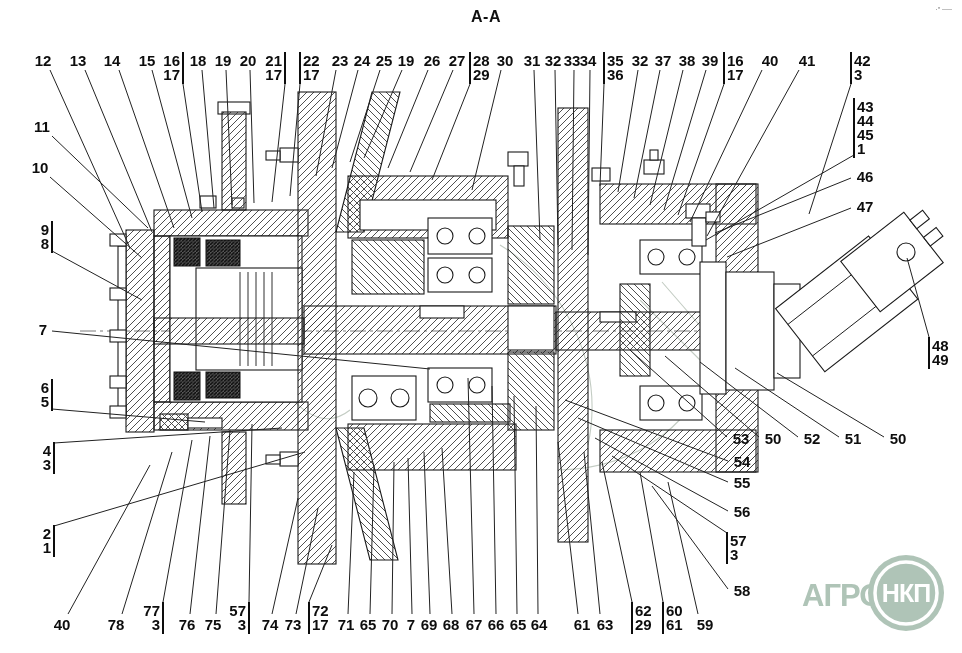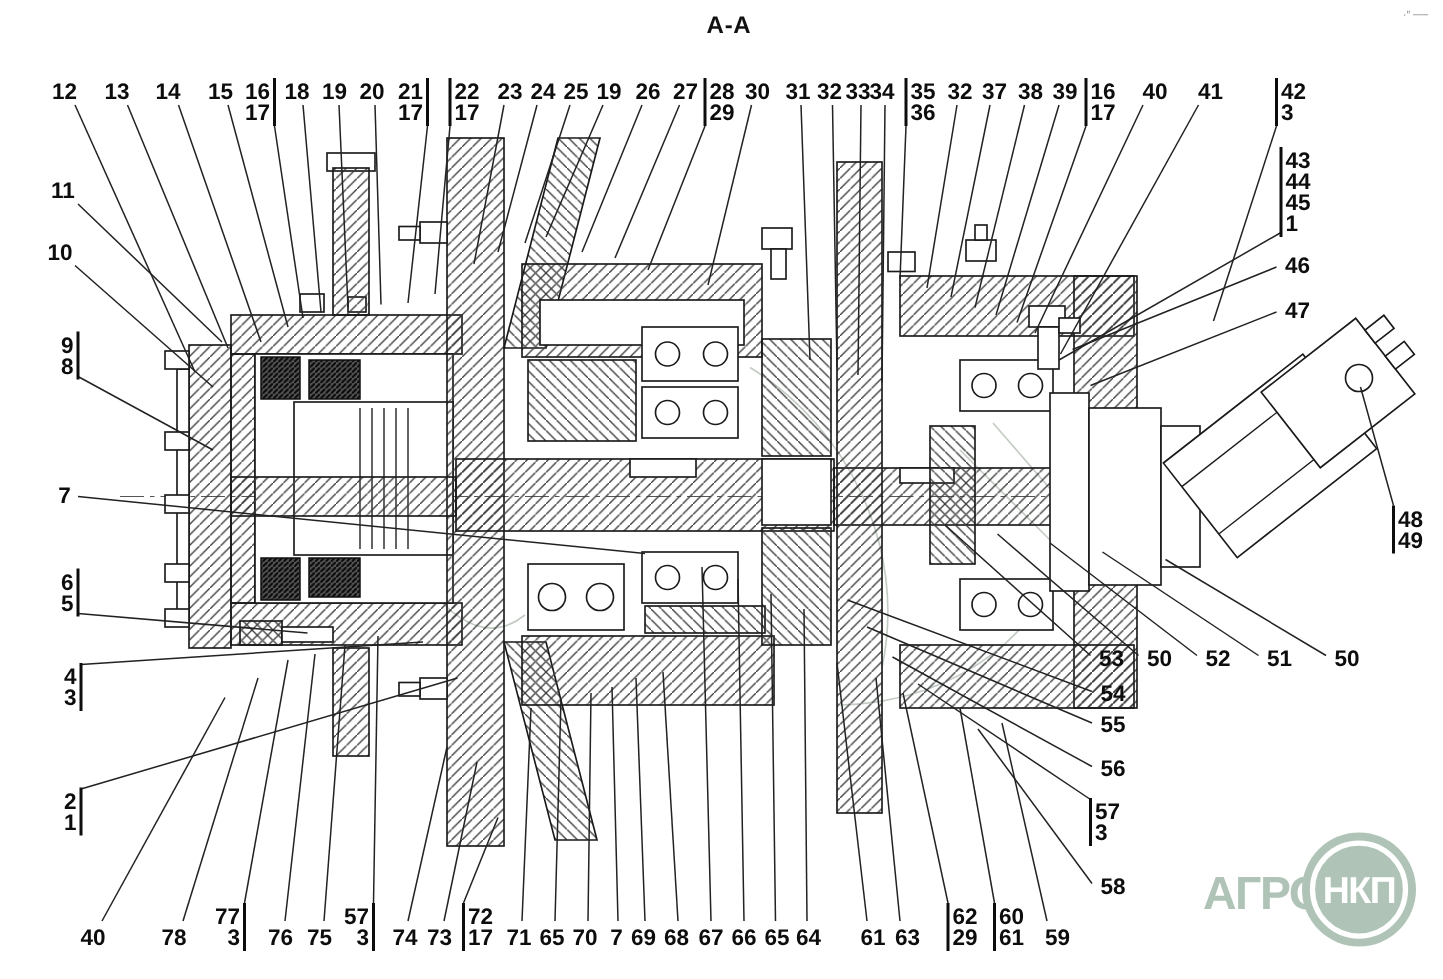--- a/index.html
+++ b/index.html
@@ -1,16 +1,16 @@
 <!DOCTYPE html>
 <html><head>
 <meta charset="utf-8">
 <style>
   html,body { margin:0; padding:0; background:#ffffff; }
-  .stage { position:relative; width:962px; height:653px; background:#fca5a5; overflow:hidden;
+  .stage { position:relative; width:962px; height:653px; background:#4d7c0f; overflow:hidden;
            font-family:"Liberation Sans", sans-serif; }
   svg { position:absolute; left:0; top:0; }
 
   
   .p  { stroke:#1a1a1a; stroke-width:1.1; fill:none; }
   .w  { stroke:#1a1a1a; stroke-width:1.1; fill:#ffffff; }
   .h1 { stroke:#1a1a1a; stroke-width:1.1; fill:url(#hatch1); }
   .h2 { stroke:#1a1a1a; stroke-width:1.1; fill:url(#hatch2); }
   .hd { stroke:#111;    stroke-width:1;   fill:url(#hatchd); }
   .axis { stroke:#555; stroke-width:0.8; stroke-dasharray:16 4 3 4; fill:none; }

